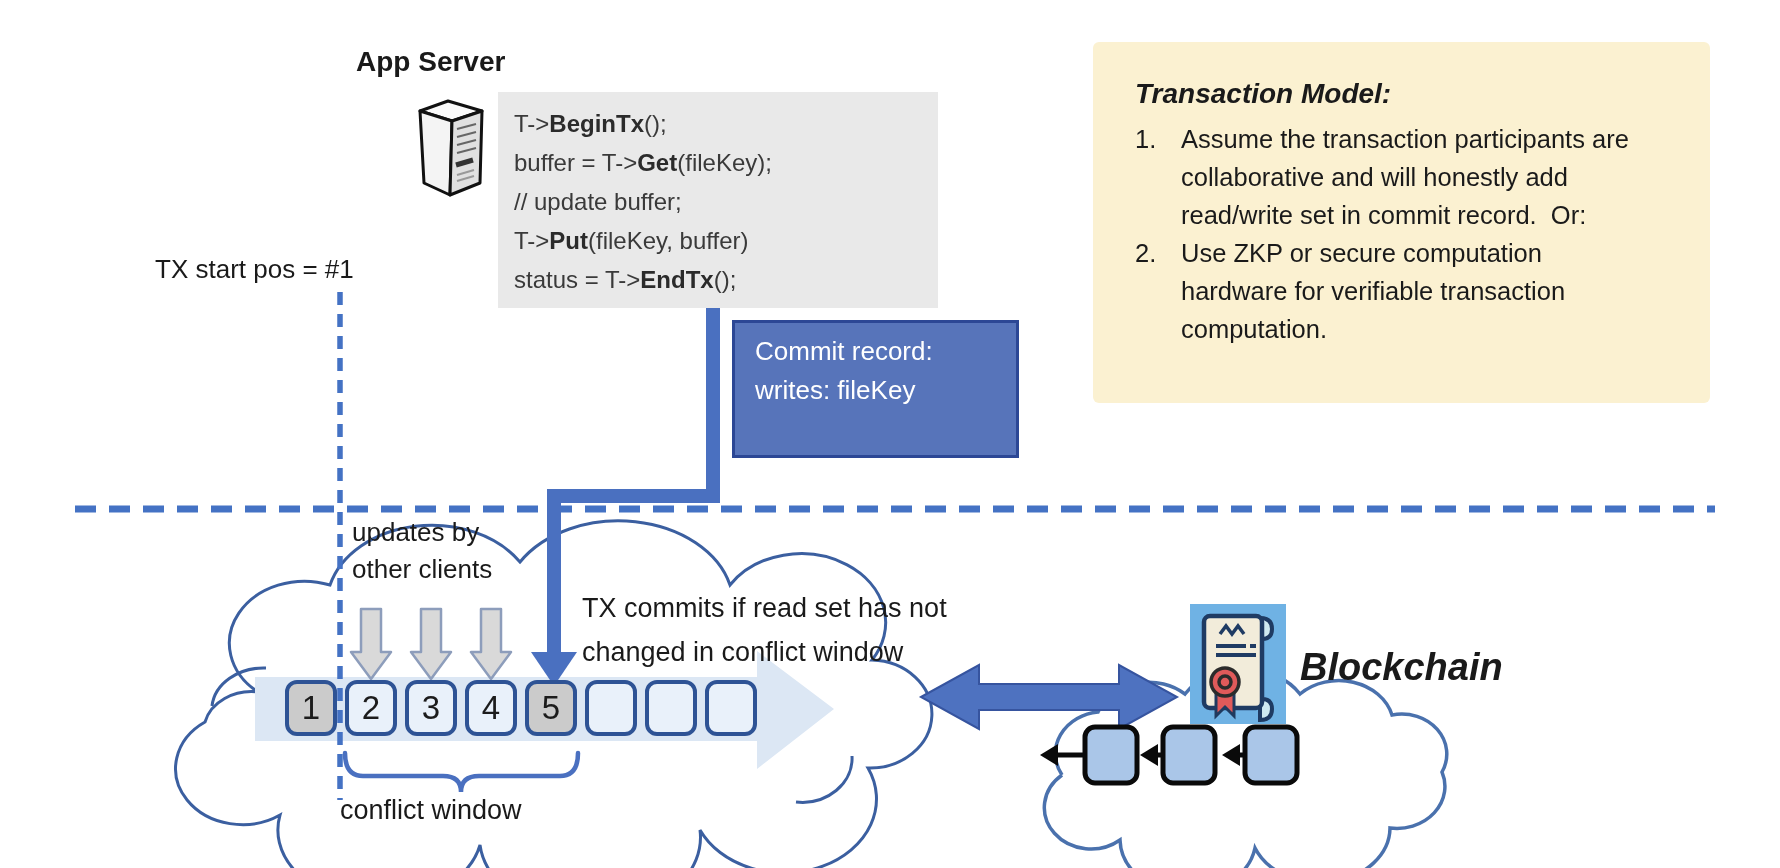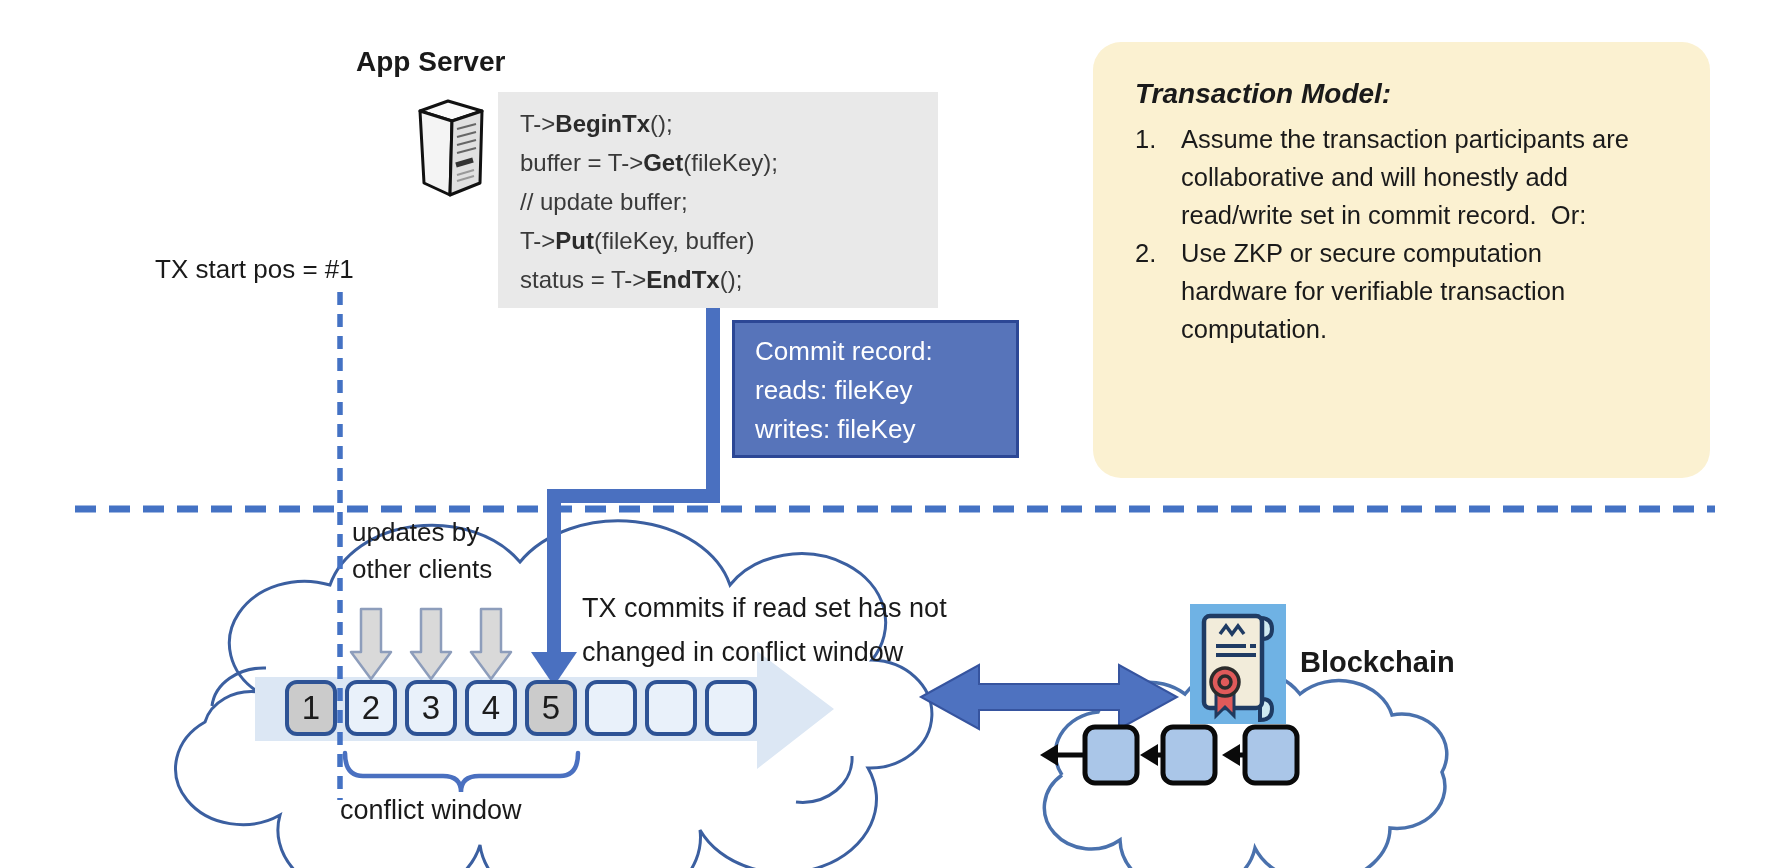--- a/index.html
+++ b/index.html
@@ -6,42 +6,42 @@
   .canvas{position:relative;width:1780px;height:868px;background:#ffffff;overflow:hidden;
           font-family:"Liberation Sans",sans-serif;color:#1a1a1a;}
   .abs{position:absolute;}
   .layer-svg{position:absolute;left:0;top:0;z-index:1;}
   .z2{z-index:2;}
   .z3{z-index:3;}
 
   .app-server-title{left:356px;top:46px;font-size:28px;font-weight:700;white-space:nowrap;text-align:center;}
 
   .code-box{left:498px;top:92px;width:440px;height:216px;background:#e9e9e9;
-            padding:12px 0 0 22px;box-sizing:border-box;font-size:24px;color:#3a3a3a;}
+            padding:12px 0 0 16px;box-sizing:border-box;font-size:24px;color:#3a3a3a;}
   .code-line{line-height:39px;white-space:nowrap;}
   .code-line .b{font-weight:700;color:#2b2b2b;}
 
   .tx-start{left:155px;top:224px;font-size:26px;white-space:nowrap;margin-top:30px;}
 
   .commit-box{left:732px;top:320px;width:287px;height:138px;background:#5774ba;
               border:3px solid #2c4795;box-sizing:border-box;color:#ffffff;
               font-size:26px;padding:9px 0 0 20px;}
   .commit-box div{line-height:39px;white-space:nowrap;}
 
-  .note-box{left:1093px;top:42px;width:617px;height:436px;background:#fbf1d1;
-            border-radius:28px;box-sizing:border-box;padding:36px 40px 0 42px;}
+  .note-box{left:1093px;top:42px;width:617px;height:361px;background:#fbf1d1;
+            border-radius:6px;box-sizing:border-box;padding:36px 40px 0 42px;}
   .note-title{font-size:28px;font-weight:700;font-style:italic;margin-bottom:10px;}
   .note-item{display:grid;grid-template-columns:46px 1fr;font-size:25.5px;line-height:38px;}
   .note-item .t{white-space:pre-wrap;max-width:470px;}
 
   .updates-label{left:352px;top:514px;width:180px;font-size:26px;line-height:37px;}
   .txcommits-label{left:582px;top:586px;width:455px;font-size:27px;line-height:44px;}
   .conflict-label{left:340px;top:795px;width:245px;text-align:left;
                   font-size:27px;font-weight:400;white-space:nowrap;}
-  .blockchain-label{left:1300px;top:646px;font-size:29px;font-weight:700;white-space:nowrap;}
+  .blockchain-label{left:1300px;top:646px;font-size:38px;font-weight:700;white-space:nowrap;font-style:italic;}
 
   .slots{left:285px;top:680px;display:flex;gap:8px;}
   .slot{width:52px;height:56px;box-sizing:border-box;border:4px solid #2e5395;border-radius:12px;
         background:#e9f1fa;font-size:33px;color:#1c1c1c;display:flex;
         align-items:center;justify-content:center;}
   .slot.s-gray{background:#cbcbcb;}
 </style>
 </head>
 <body>
 
@@ -149,21 +149,20 @@
     <div class="code-line"><span>buffer = T-&gt;</span><span class="b">Get</span><span>(fileKey);</span></div>
     <div class="code-line"><span>// update buffer;</span></div>
     <div class="code-line"><span>T-&gt;</span><span class="b">Put</span><span>(fileKey, buffer)</span></div>
     <div class="code-line"><span>status = T-&gt;</span><span class="b">EndTx</span><span>();</span></div>
   </div>
 
   <div class="abs z3 tx-start">TX start pos = #1</div>
 
   <div class="abs z3 commit-box">
     <div>Commit record:</div>
-    <div>reads: fileKey</div>
     <div>writes: fileKey</div>
   </div>
 
   <div class="abs z3 note-box">
     <div class="note-title">Transaction Model:</div>
     <div class="note-item">
       <span>1.</span>
       <span class="t">Assume the transaction participants are collaborative and will honestly add read/write set in commit record.  Or:</span>
     </div>
     <div class="note-item">

